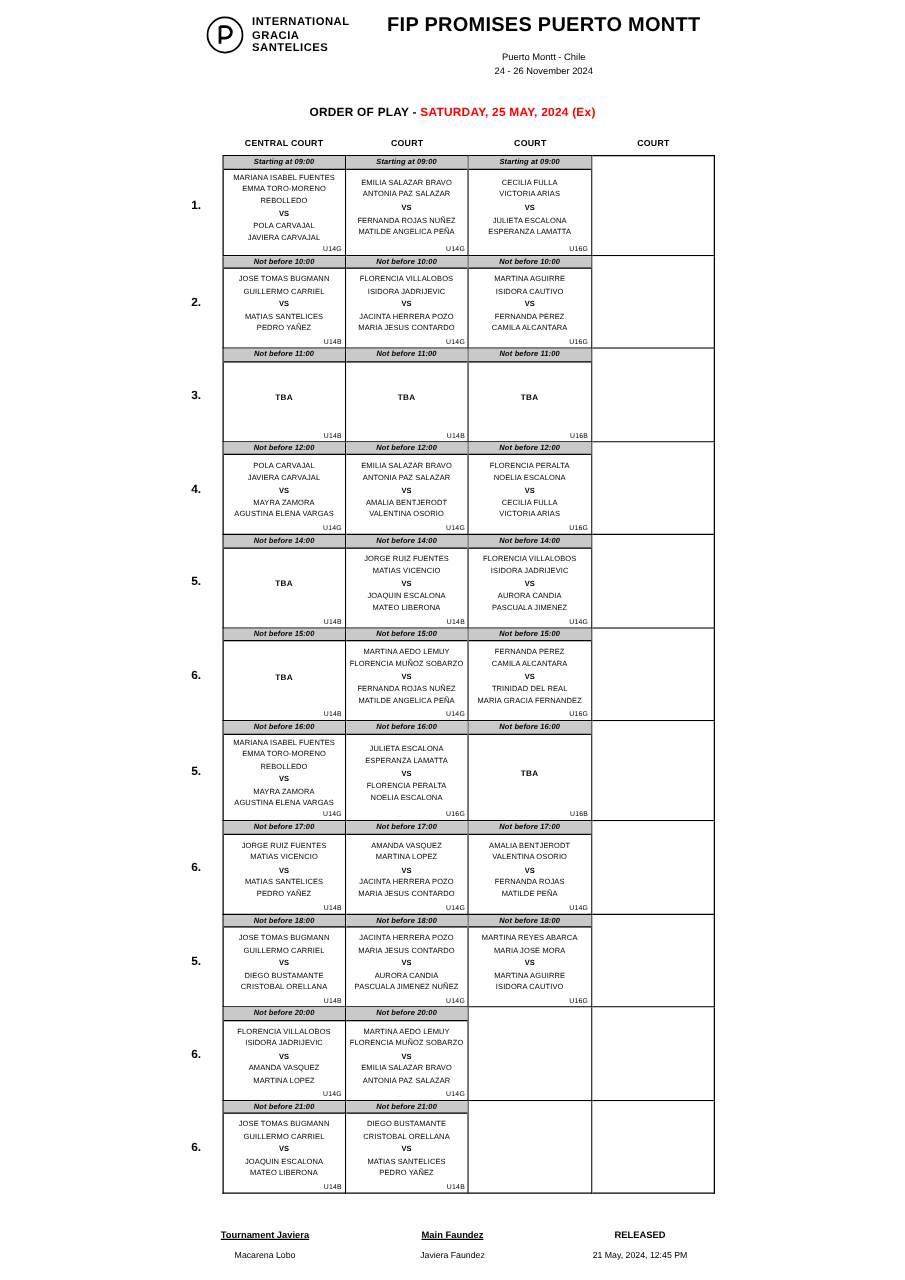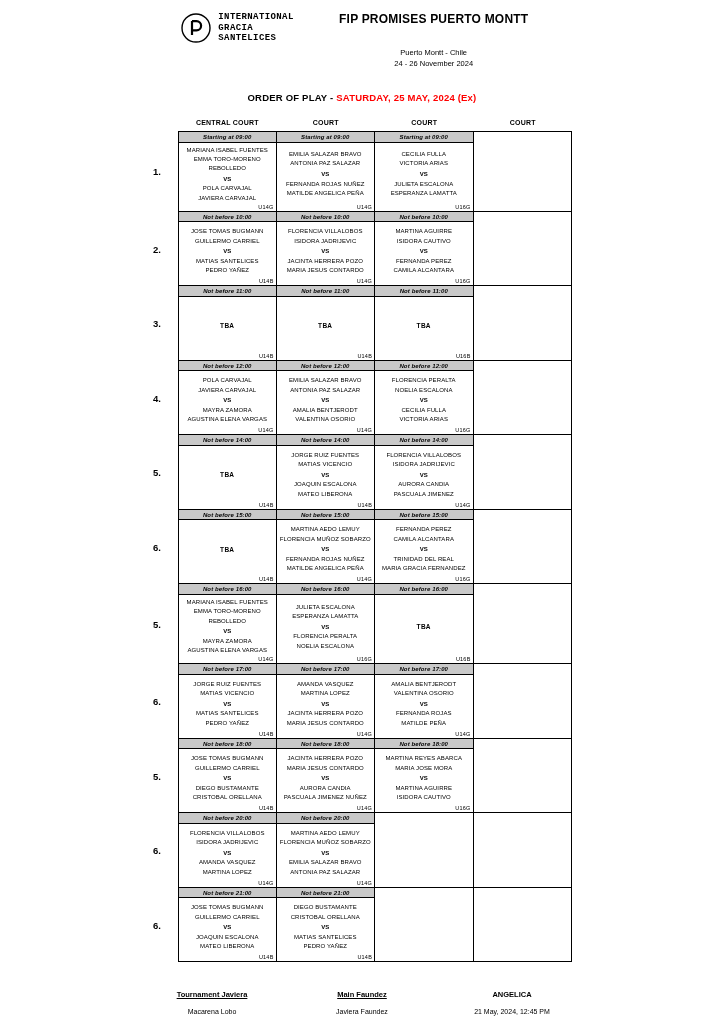--- a/index.html
+++ b/index.html
@@ -6,26 +6,26 @@
   body {
     width:724px; height:1024px;
     font-family:"Liberation Sans", sans-serif;
     color:#000;
     -webkit-font-smoothing:antialiased;
   }
   .page { position:relative; width:724px; height:1024px; overflow:hidden; }
 
   
   .doc-header { display:flex; justify-content:center; align-items:flex-start; gap:30px; padding-top:12px; }
-  .logo-block { display:flex; align-items:center; gap:6px;font-family:Liberation Mono, monospace; }
+  .logo-block { display:flex; align-items:center; gap:6px; }
   .logo-svg { display:block; }
   .logo-text { font-size:9px; font-weight:bold; letter-spacing:.4px; line-height:1.18; }
   .event-block { text-align:center; min-width:220px; }
-  .event-title { font-size:12px; font-weight:bold; letter-spacing:.2px; }
-  .event-location { font-size:7.5px; margin-top:22px; }
+  .event-title { font-size:16px; font-weight:bold; letter-spacing:.2px; }
+  .event-location { font-size:7.5px; margin-top:11px; }
   .event-dates { font-size:7.5px; margin-top:2px; }
 
   
   .title-line { text-align:center; font-size:9.5px; font-weight:bold; margin-top:24px; letter-spacing:.2px; }
   .title-red { color:var(--title-red,#ff0000); }
 
   
   .schedule-wrap { width:420px; margin:16px auto 0; }
   .col-headers { display:grid; grid-template-columns:26px repeat(4,98.5px); margin-bottom:5px; }
   .col-header { font-size:7px; font-weight:bold; text-align:center; letter-spacing:.2px; }
@@ -473,18 +473,18 @@
   <div class="doc-footer">
     <div class="footer-block">
       <div class="footer-label underline">Tournament Javiera</div>
       <div class="footer-value">Macarena Lobo</div>
     </div>
     <div class="footer-block">
       <div class="footer-label underline">Main Faundez</div>
       <div class="footer-value">Javiera Faundez</div>
     </div>
     <div class="footer-block">
-      <div class="footer-label">ANGELICA</div>
+      <div class="footer-label">RELEASED</div>
       <div class="footer-value">21 May, 2024, 12:45 PM</div>
     </div>
   </div>
 
 </div>
 
 </body></html>

